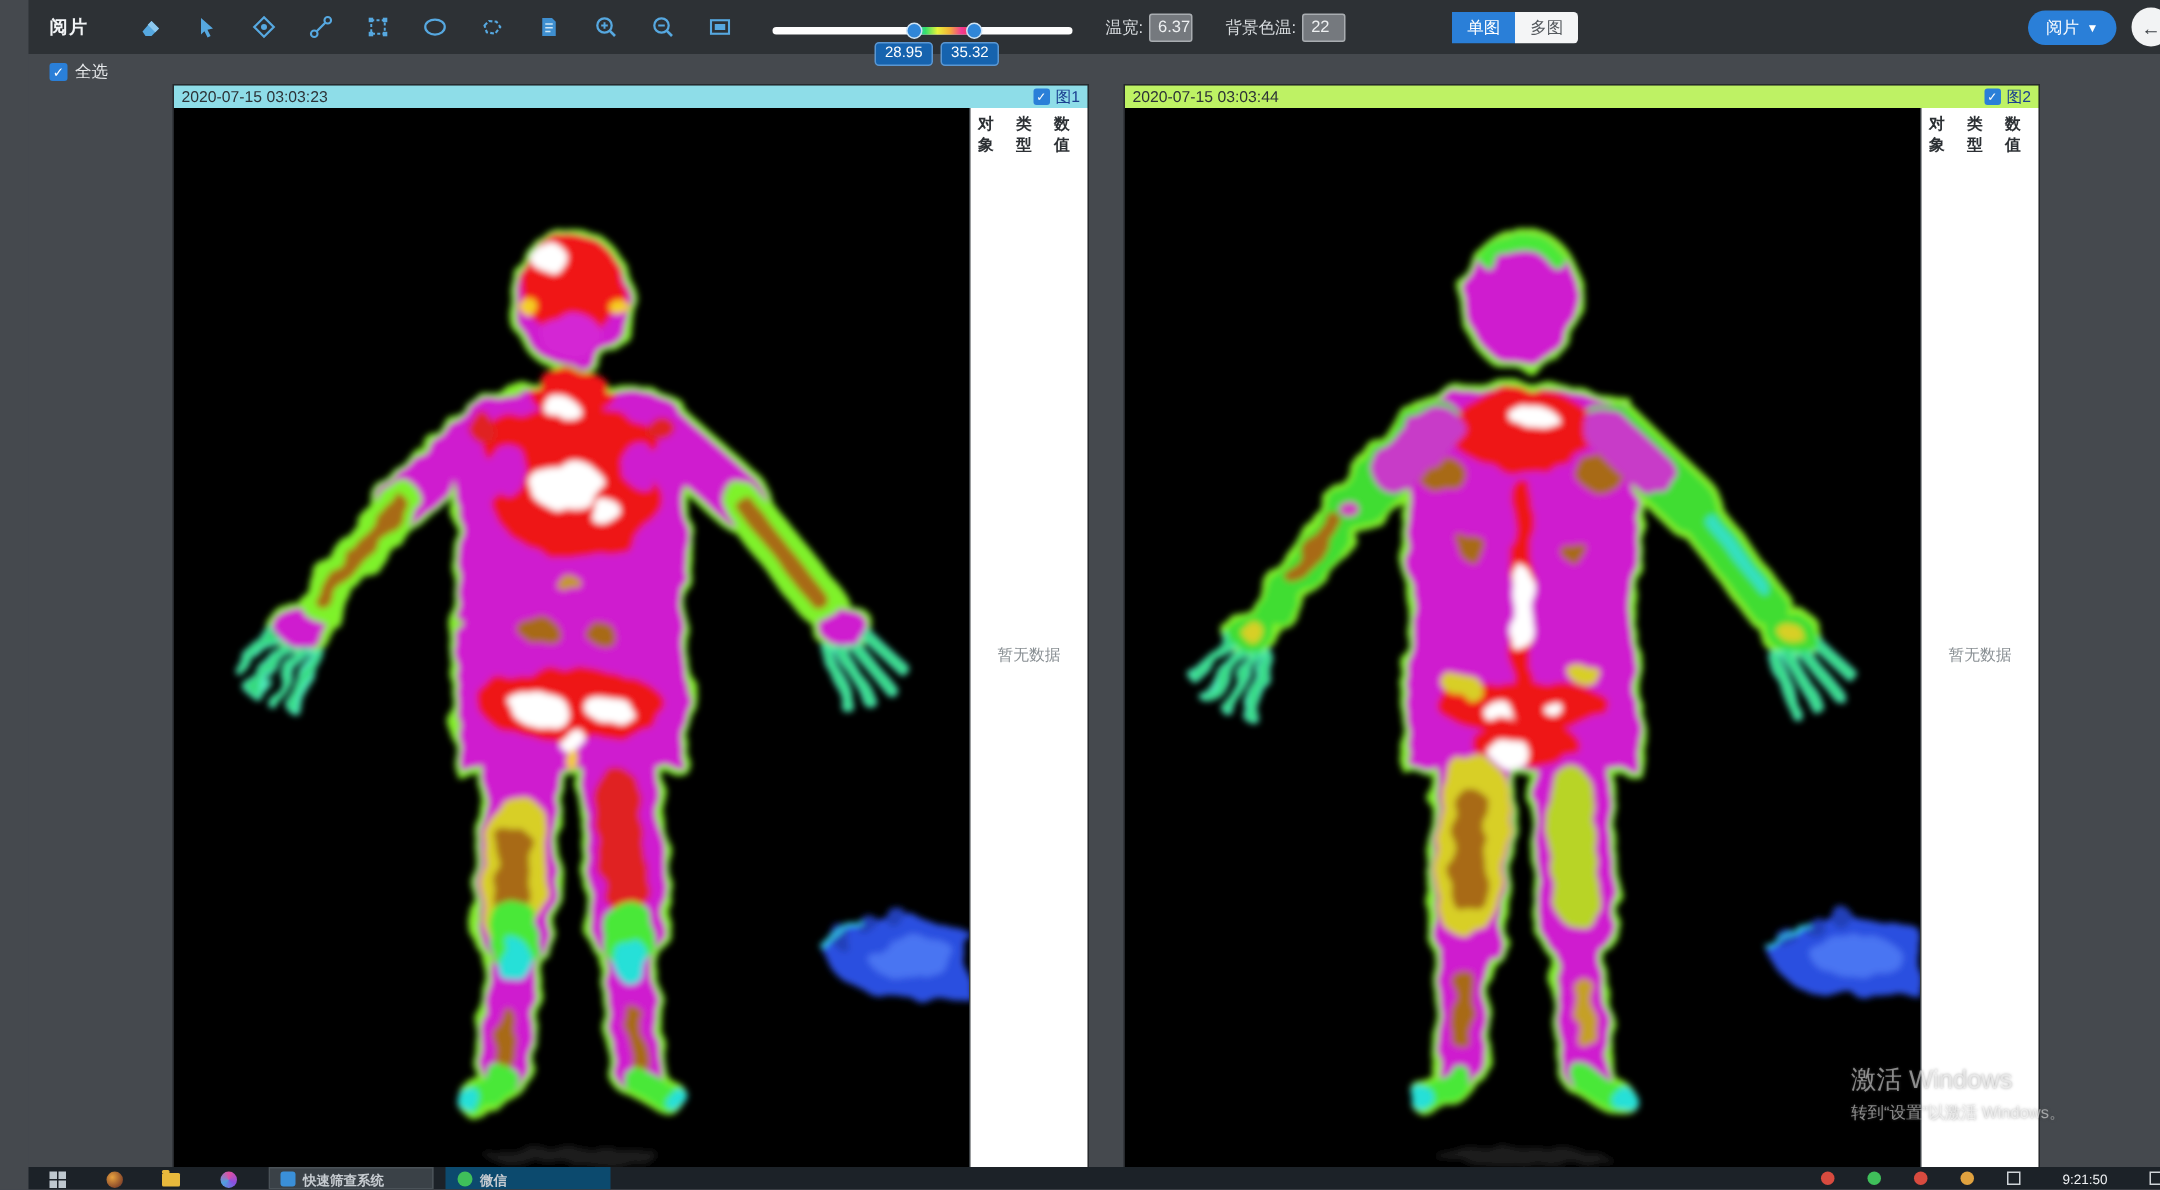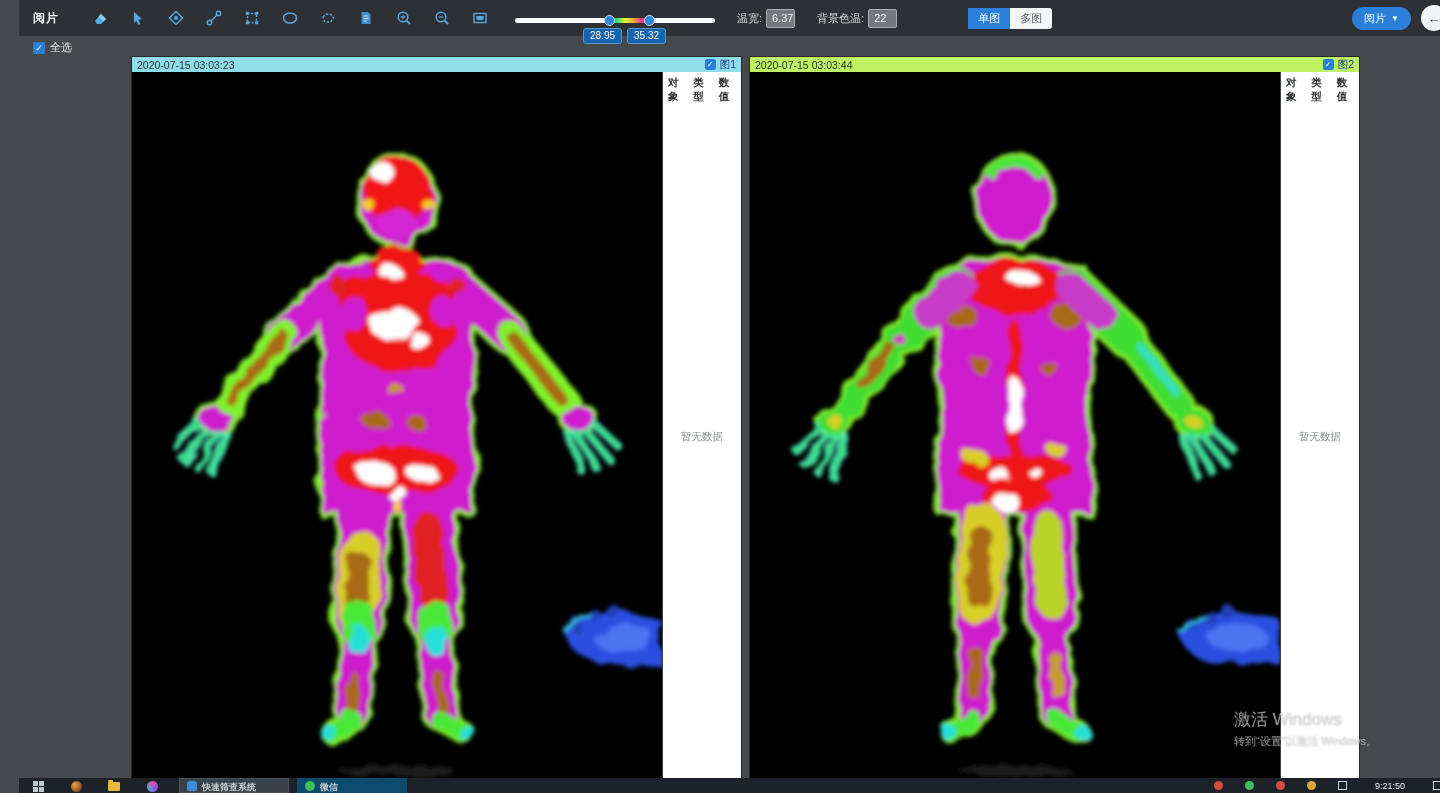--- a/index.html
+++ b/index.html
@@ -44,21 +44,21 @@
 
   
   .content { position:absolute; left:0; top:36px; width:1440px; height:743px; background:#45494e; }
   .select-all { position:absolute; left:14px; top:4px; display:flex; align-items:center; gap:5px; cursor:pointer; }
   .cb { width:12px; height:12px; border-radius:2px; background:#2a7fd8; color:#fff; font-size:9px;
     line-height:12px; text-align:center; display:inline-block; }
   .select-all-label { color:#e8eaec; font-size:11px; }
 
   .card { position:absolute; top:21px; height:721px; width:609px; background:#000;
     box-shadow:0 0 0 1px #26292d; display:flex; flex-direction:column; }
-  .card1 { left:113px; } .card2 { left:731px; }
+  .card1 { left:97px; } .card2 { left:731px; }
   .card-header { height:15px; display:flex; align-items:center; font-size:10.5px; color:#2c3236;
     padding:0 5px; flex:0 0 15px; }
   .hdr-active { background:#8edde8; }
   .hdr-inactive { background:#bef264; }
   .card-header .ts { flex:1; }
   .img-check { display:flex; align-items:center; gap:4px; }
   .img-label { color:#1b3f90; font-size:10.5px; }
   .cb-sm { width:11px; height:11px; font-size:8px; line-height:11px; }
   .card-body { display:flex; flex:1; }
   .thermal { width:530px; height:706px; background:#000; position:relative; overflow:hidden; }

